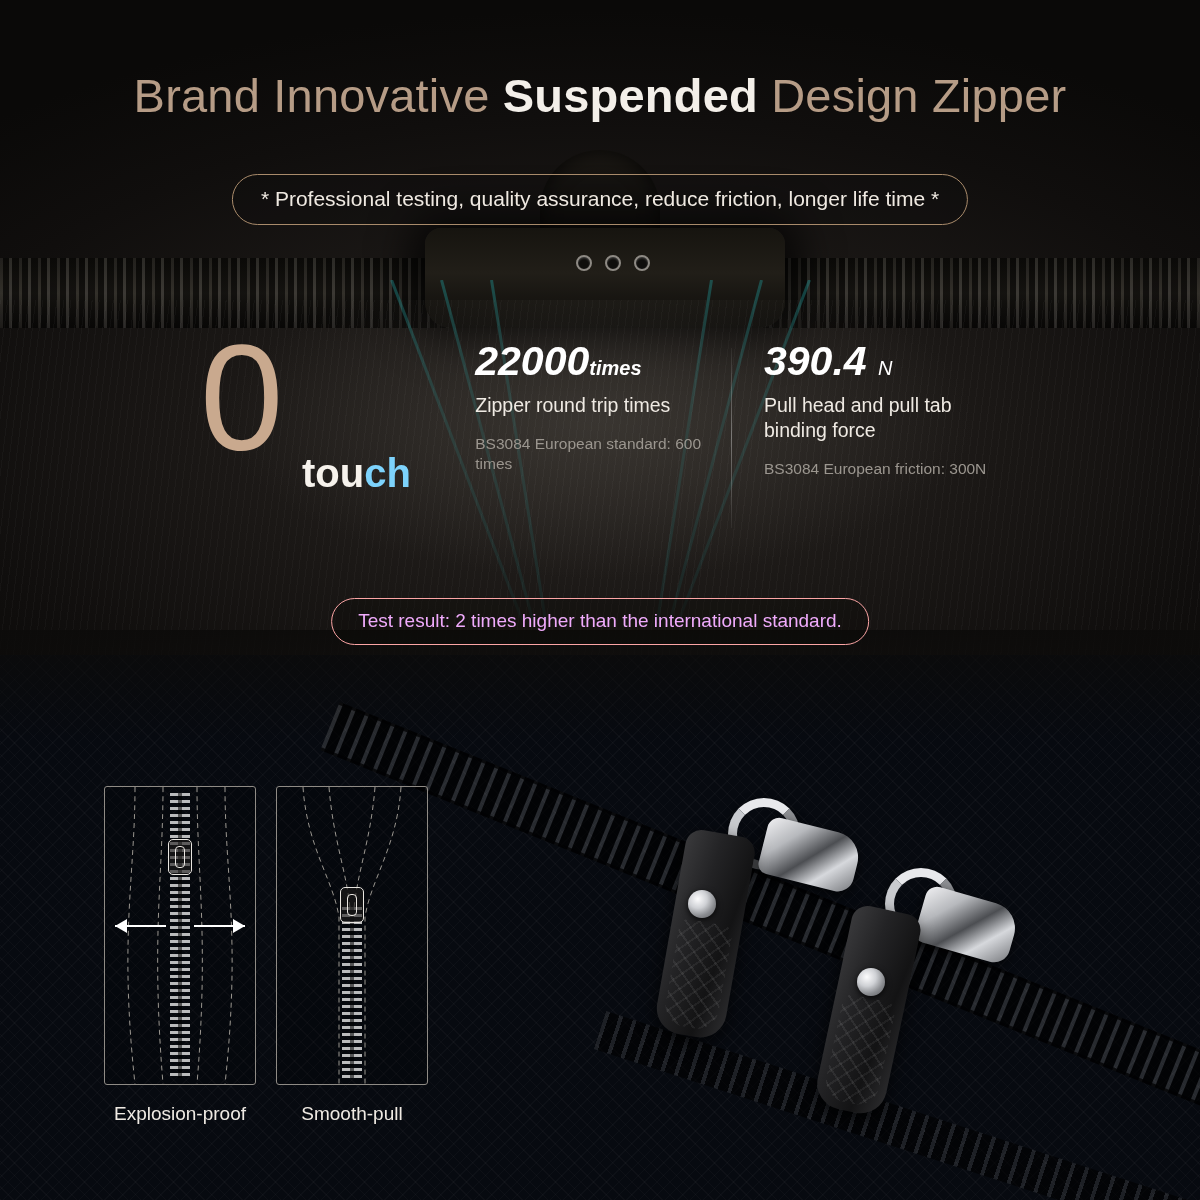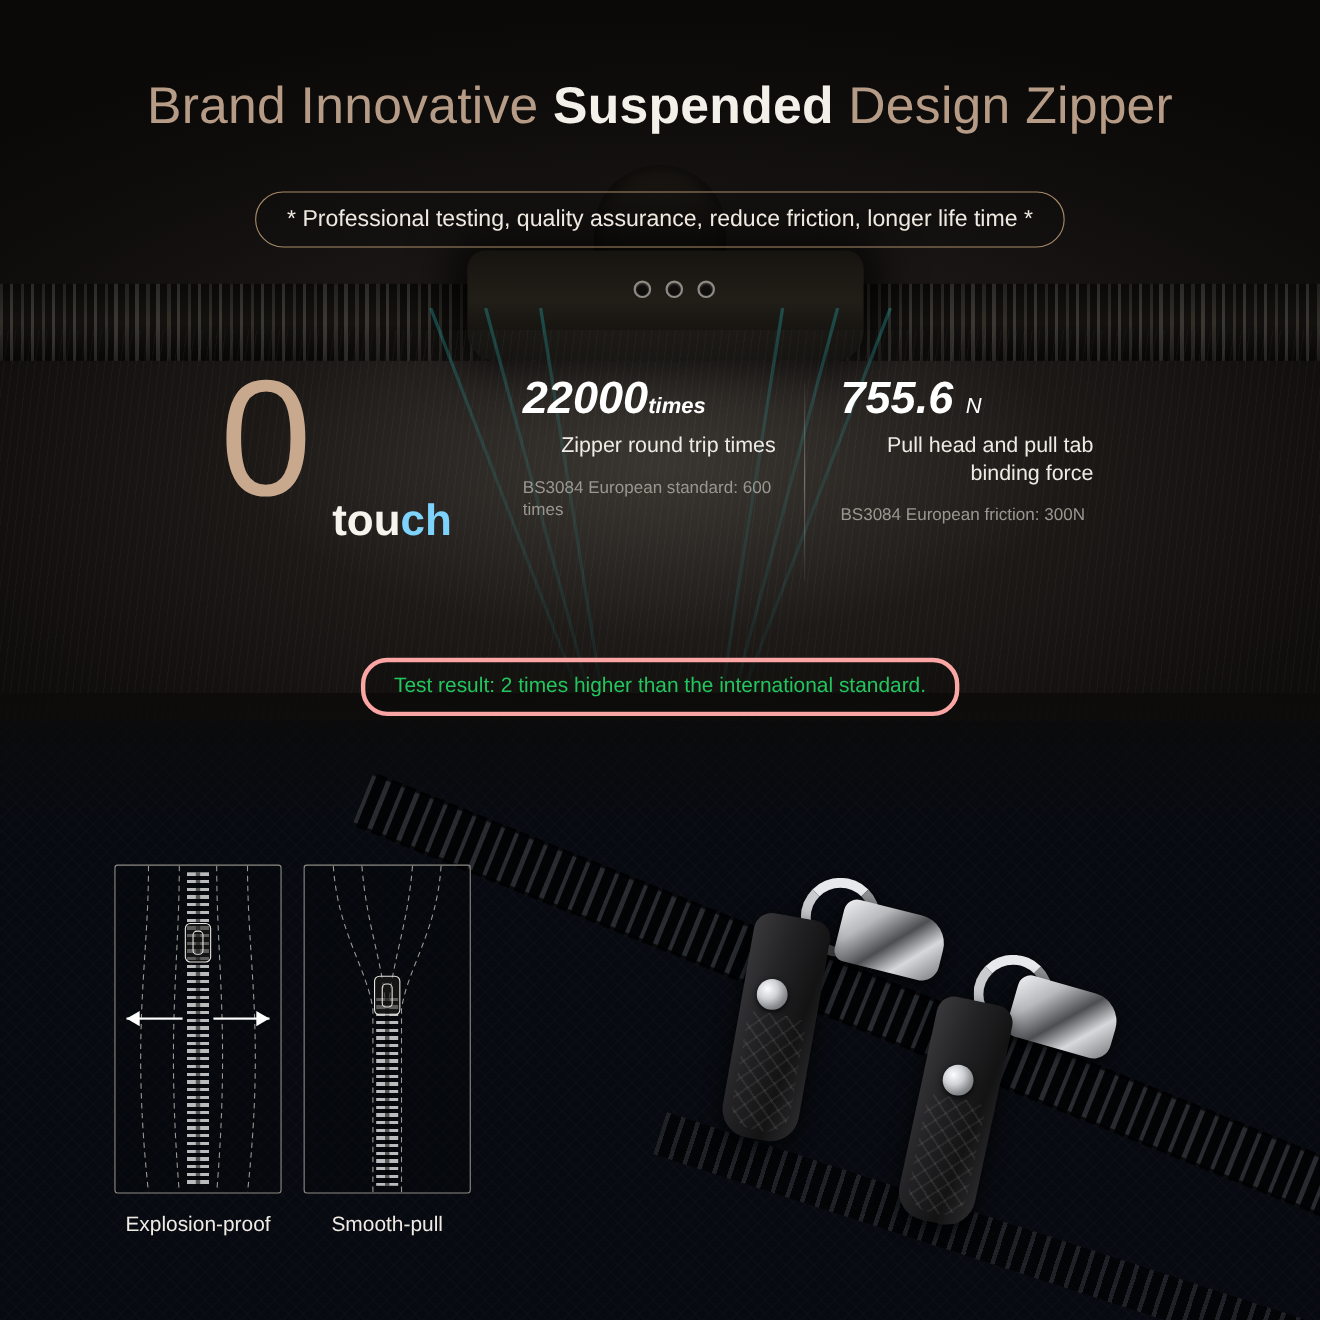--- a/index.html
+++ b/index.html
@@ -311,38 +311,37 @@
   }
   .stat-main .unit-light {
     font-size: 20px;
     font-weight: 400;
   }
   .stat-label {
     color: #efeae3;
     font-size: 19.5px;
     line-height: 1.28;
     margin-top: 10px;
-    text-align: right;
   }
   .stat-note {
     color: #9b968f;
     font-size: 15.5px;
     line-height: 1.32;
     margin-top: 16px;
   }
 
   .result-pill {
     position: absolute;
     top: 598px;
     left: 50%;
     transform: translateX(-50%);
     padding: 11px 26px 12px;
-    border: 4px solid #fca5a5;
+    border: 1px solid #fca5a5;
     border-radius: 24px;
-    color: #22c55e;
+    color: #f0abfc;
     font-size: 19px;
     white-space: nowrap;
     background: rgba(10,9,8,0.3);
   }
 
   
   .diagram-wrap {
     position: absolute;
     left: 104px;
     top: 786px;
@@ -520,21 +519,21 @@
           <span>22000</span><span class="unit">times</span>
         </div>
         <div class="stat-label">Zipper round trip times</div>
         <div class="stat-note">BS3084 European standard: 600 times</div>
       </div>
 
       <div class="divider"></div>
 
       <div class="stat-col">
         <div class="stat-main">
-          <span>755.6</span> <span class="unit-light">N</span>
+          <span>390.4</span> <span class="unit-light">N</span>
         </div>
         <div class="stat-label">Pull head and pull tab binding force</div>
         <div class="stat-note">BS3084 European friction: 300N</div>
       </div>
 
     </div>
 
     <div class="result-pill">
       <span>Test result: 2 times higher than the international standard.</span>
     </div>

